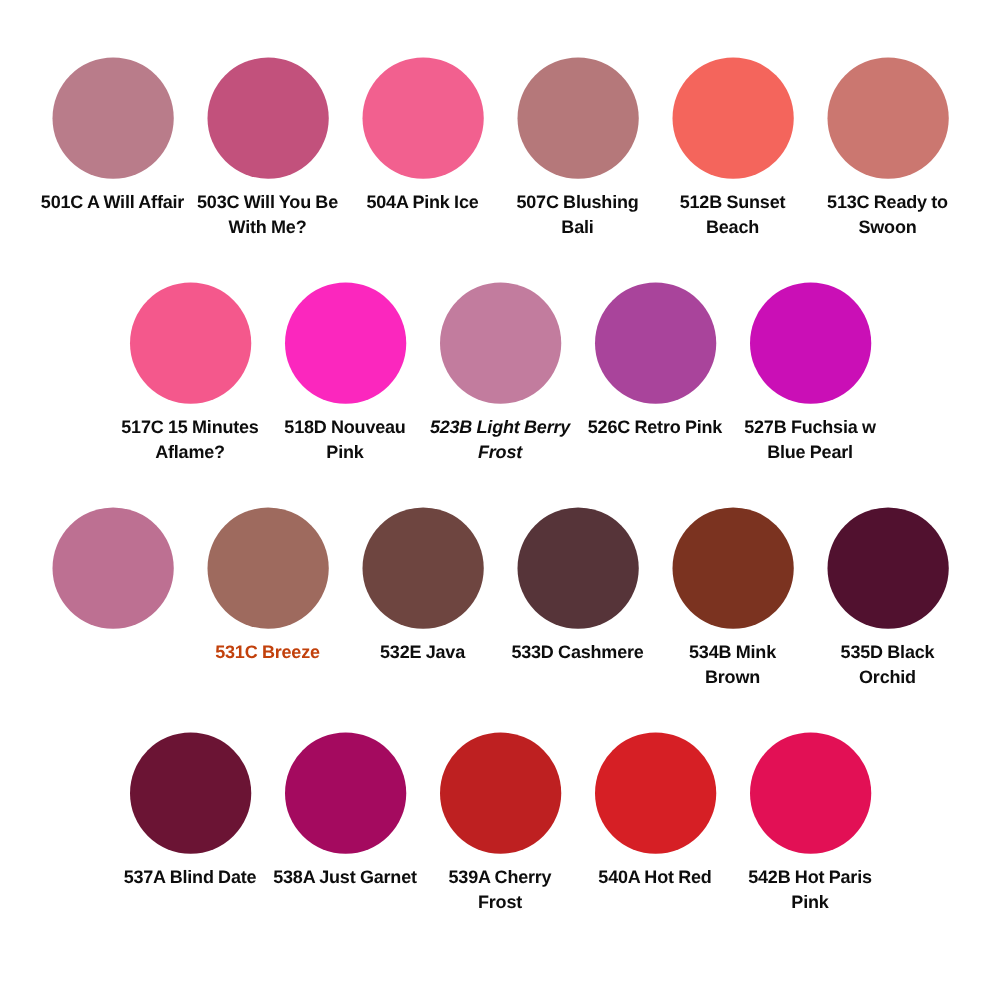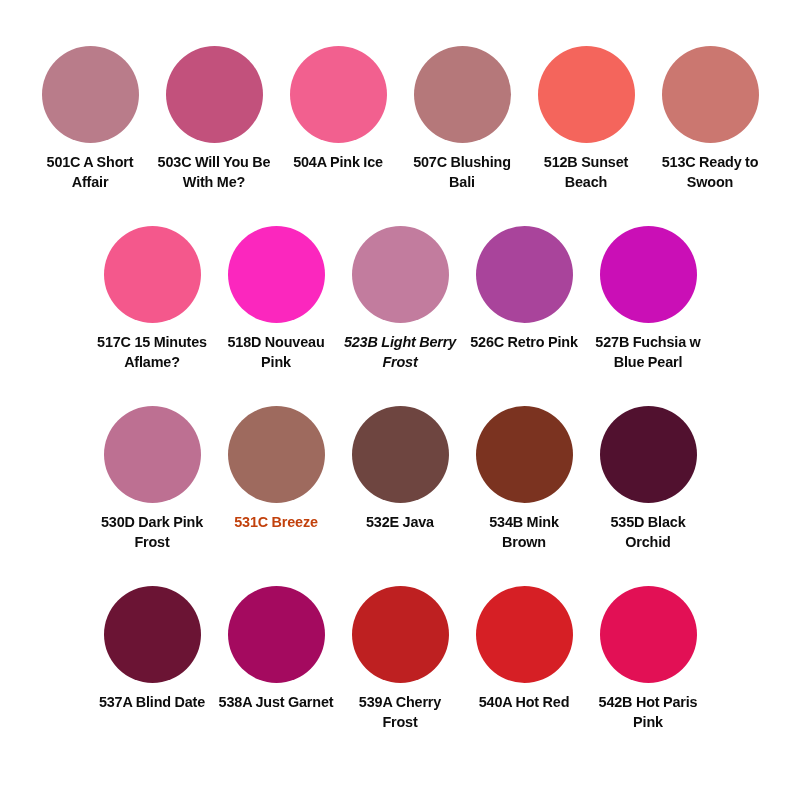--- a/index.html
+++ b/index.html
@@ -69,21 +69,21 @@
   }
 </style>
 </head>
 <body style="background: rgb(255, 255, 255);">
 
 <div id="swatch-chart">
 
   <div class="swatch-row">
     <div class="swatch-cell">
       <div class="swatch-disc" style="background-color: rgb(185, 124, 138);"></div>
-      <div class="swatch-label" style="color: rgb(13, 13, 13);">501C A Short Affair</div>
+      <div class="swatch-label" style="color: rgb(13, 13, 13);">501C A Will Affair</div>
     </div>
     <div class="swatch-cell">
       <div class="swatch-disc" style="background-color: rgb(194, 81, 124);"></div>
       <div class="swatch-label" style="color: rgb(13, 13, 13);">503C Will You Be With Me?</div>
     </div>
     <div class="swatch-cell">
       <div class="swatch-disc" style="background-color: rgb(242, 96, 143);"></div>
       <div class="swatch-label" style="color: rgb(13, 13, 13);">504A Pink Ice</div>
     </div>
     <div class="swatch-cell">
@@ -119,29 +119,32 @@
     </div>
     <div class="swatch-cell">
       <div class="swatch-disc" style="background-color: rgb(202, 15, 182);"></div>
       <div class="swatch-label" style="color: rgb(13, 13, 13);">527B Fuchsia w Blue Pearl</div>
     </div>
   </div>
 
   <div class="swatch-row">
     <div class="swatch-cell">
       <div class="swatch-disc" style="background-color: rgb(189, 112, 146);"></div>
-      <div class="swatch-label" style="color: rgb(13, 13, 13);">530D Dark Pink Frost</div>
     </div>
     <div class="swatch-cell">
       <div class="swatch-disc" style="background-color: rgb(158, 106, 94);"></div>
       <div class="swatch-label" style="color: #c2410c; text-align: center;">531C Breeze</div>
     </div>
     <div class="swatch-cell">
       <div class="swatch-disc" style="background-color: rgb(110, 69, 64);"></div>
       <div class="swatch-label" style="color: rgb(13, 13, 13);">532E Java</div>
+    </div>
+    <div class="swatch-cell">
+      <div class="swatch-disc" style="background-color: rgb(86, 52, 57);"></div>
+      <div class="swatch-label" style="color: rgb(13, 13, 13);">533D Cashmere</div>
     </div>
     <div class="swatch-cell">
       <div class="swatch-disc" style="background-color: rgb(123, 51, 32);"></div>
       <div class="swatch-label" style="color: rgb(13, 13, 13);">534B Mink Brown</div>
     </div>
     <div class="swatch-cell">
       <div class="swatch-disc" style="background-color: rgb(81, 17, 47);"></div>
       <div class="swatch-label" style="color: rgb(13, 13, 13);">535D Black Orchid</div>
     </div>
   </div>

